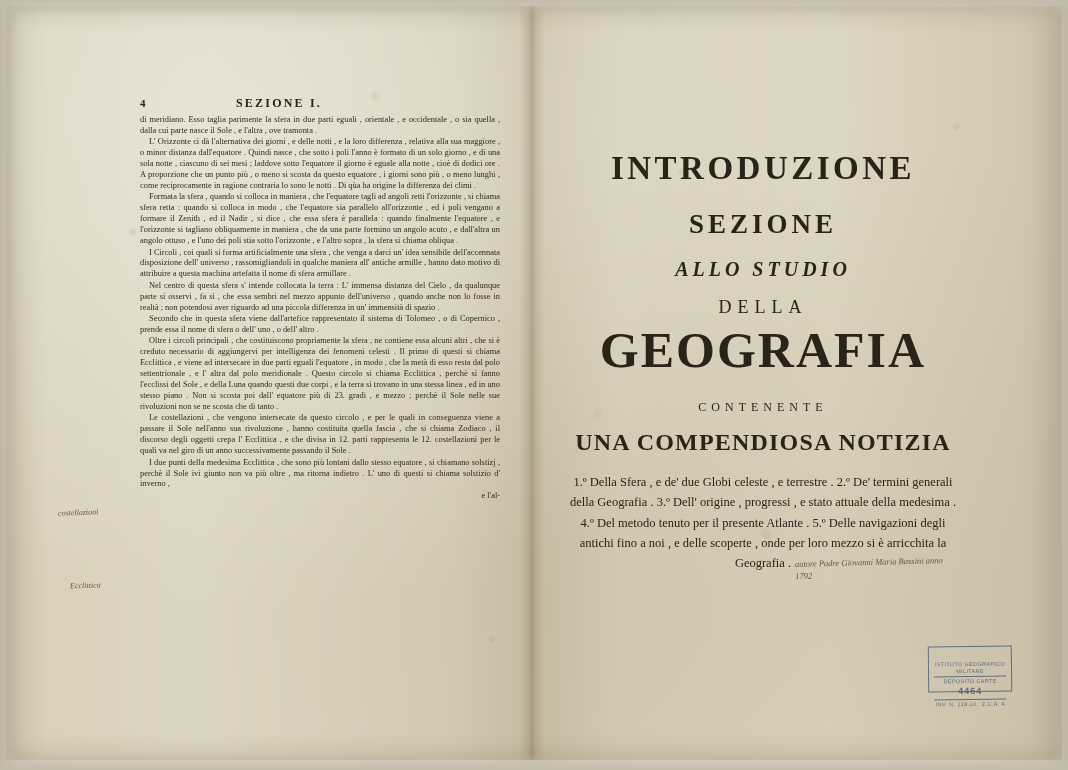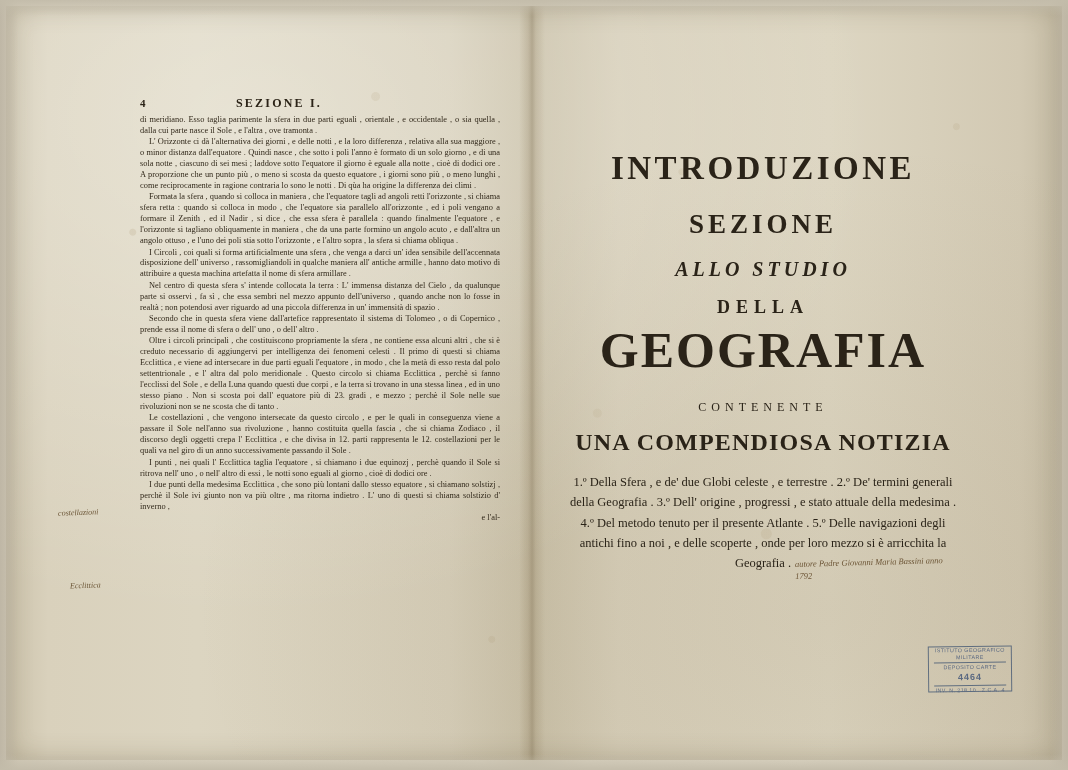--- a/index.html
+++ b/index.html
@@ -154,21 +154,21 @@
   .t-allostudio {
     font-size: 20px;
     letter-spacing: 4px;
     font-style: italic;
     font-weight: bold;
     margin-bottom: 16px;
   }
   .t-della {
     font-size: 18px;
     letter-spacing: 6px;
-    font-weight: bold;
+    font-weight: normal;
     margin-bottom: 6px;
   }
   .t-geografia {
     font-size: 50px;
     letter-spacing: 2px;
     font-weight: bold;
     margin-bottom: 24px;
     line-height: 1.04;
   }
   .t-contenente {
@@ -206,21 +206,21 @@
     position: absolute;
     left: 928px; top: 646px;
     width: 84px; height: 46px;
     border: 1.6px solid #4d5f77;
     color: #46597a;
     font-family: "Liberation Sans", sans-serif;
     font-size: 5.4px;
     letter-spacing: 0.4px;
     text-align: center;
     line-height: 1.25;
-    padding-top: 0;
+    padding-top: 14px;
     box-sizing: border-box;
     opacity: 0.85;
     transform: rotate(-0.6deg);
   }
   .stamp .big {
     font-size: 9px;
     font-weight: bold;
     letter-spacing: 1px;
     display: block;
     margin: 2px 0 1px 0;
@@ -252,21 +252,20 @@
     </div>
     <div class="body-col">
       <p class="noindent">di meridiano. Esso taglia parimente la sfera in due parti eguali , orientale , e occidentale , o sia quella , dalla cui parte nasce il Sole , e l'altra , ove tramonta .</p>
       <p>L' Orizzonte ci dà l'alternativa dei giorni , e delle notti , e la loro differenza , relativa alla sua maggiore , o minor distanza dall'equatore . Quindi nasce , che sotto i poli l'anno è formato di un solo giorno , e di una sola notte , ciascuno di sei mesi ; laddove sotto l'equatore il giorno è eguale alla notte , cioè di dodici ore . A proporzione che un punto più , o meno si scosta da questo equatore , i giorni sono più , o meno lunghi , come reciprocamente in ragione contraria lo sono le notti . Di qùa ha origine la differenza dei climi .</p>
       <p>Formata la sfera , quando si colloca in maniera , che l'equatore tagli ad angoli retti l'orizzonte , si chiama sfera retta : quando si colloca in modo , che l'equatore sia parallelo all'orizzonte , ed i poli vengano a formare il Zenith , ed il Nadir , si dice , che essa sfera è parallela : quando finalmente l'equatore , e l'orizzonte si tagliano obliquamente in maniera , che da una parte formino un angolo acuto , e dall'altra un angolo ottuso , e l'uno dei poli stia sotto l'orizzonte , e l'altro sopra , la sfera si chiama obliqua .</p>
       <p>I Circoli , coi quali si forma artificialmente una sfera , che venga a darci un' idea sensibile dell'accennata disposizione dell' universo , rassomigliandoli in qualche maniera all' antiche armille , hanno dato motivo di attribuire a questa machina artefatta il nome di sfera armillare .</p>
       <p>Nel centro di questa sfera s' intende collocata la terra : L' immensa distanza del Cielo , da qualunque parte si osservi , fa sì , che essa sembri nel mezzo appunto dell'universo , quando anche non lo fosse in realtà ; non potendosi aver riguardo ad una piccola differenza in un' immensità di spazio .</p>
       <p>Secondo che in questa sfera viene dall'artefice rappresentato il sistema di Tolomeo , o di Copernico , prende essa il nome di sfera o dell' uno , o dell' altro .</p>
       <p>Oltre i circoli principali , che costituiscono propriamente la sfera , ne contiene essa alcuni altri , che si è creduto necessario di aggiungervi per intelligenza dei fenomeni celesti . Il primo di questi si chiama Ecclittica , e viene ad intersecare in due parti eguali l'equatore , in modo , che la metà di esso resta dal polo settentrionale , e l' altra dal polo meridionale . Questo circolo si chiama Ecclittica , perchè si fanno l'ecclissi del Sole , e della Luna quando questi due corpi , e la terra si trovano in una stessa linea , ed in uno stesso piano . Non si scosta poi dall' equatore più di 23. gradi , e mezzo ; perchè il Sole nelle sue rivoluzioni non se ne scosta che di tanto .</p>
       <p>Le costellazioni , che vengono intersecate da questo circolo , e per le quali in conseguenza viene a passare il Sole nell'anno sua rivoluzione , hanno costituita quella fascia , che si chiama Zodiaco , il discorso degli oggetti crepa l' Ecclittica , e che divisa in 12. parti rappresenta le 12. costellazioni per le quali va nel giro di un anno successivamente passando il Sole .</p>
-      <p>I punti , nei quali l' Ecclittica taglia l'equatore , si chiamano i due equinozj , perchè quando il Sole si ritrova nell' uno , o nell' altro di essi , le notti sono eguali al giorno , cioè di dodici ore .</p>
       <p>I due punti della medesima Ecclittica , che sono più lontani dallo stesso equatore , si chiamano solstizj , perchè il Sole ivi giunto non va più oltre , ma ritorna indietro . L' uno di questi si chiama solstizio d' inverno ,</p>
       <p class="last">e l'al-</p>
     </div>
   </div>
 
   <div class="margin-note n1">costellazioni</div>
   <div class="margin-note n2">Ecclittica</div>
 
   <div class="right-page">
     <div class="t-introduzione">INTRODUZIONE</div>

